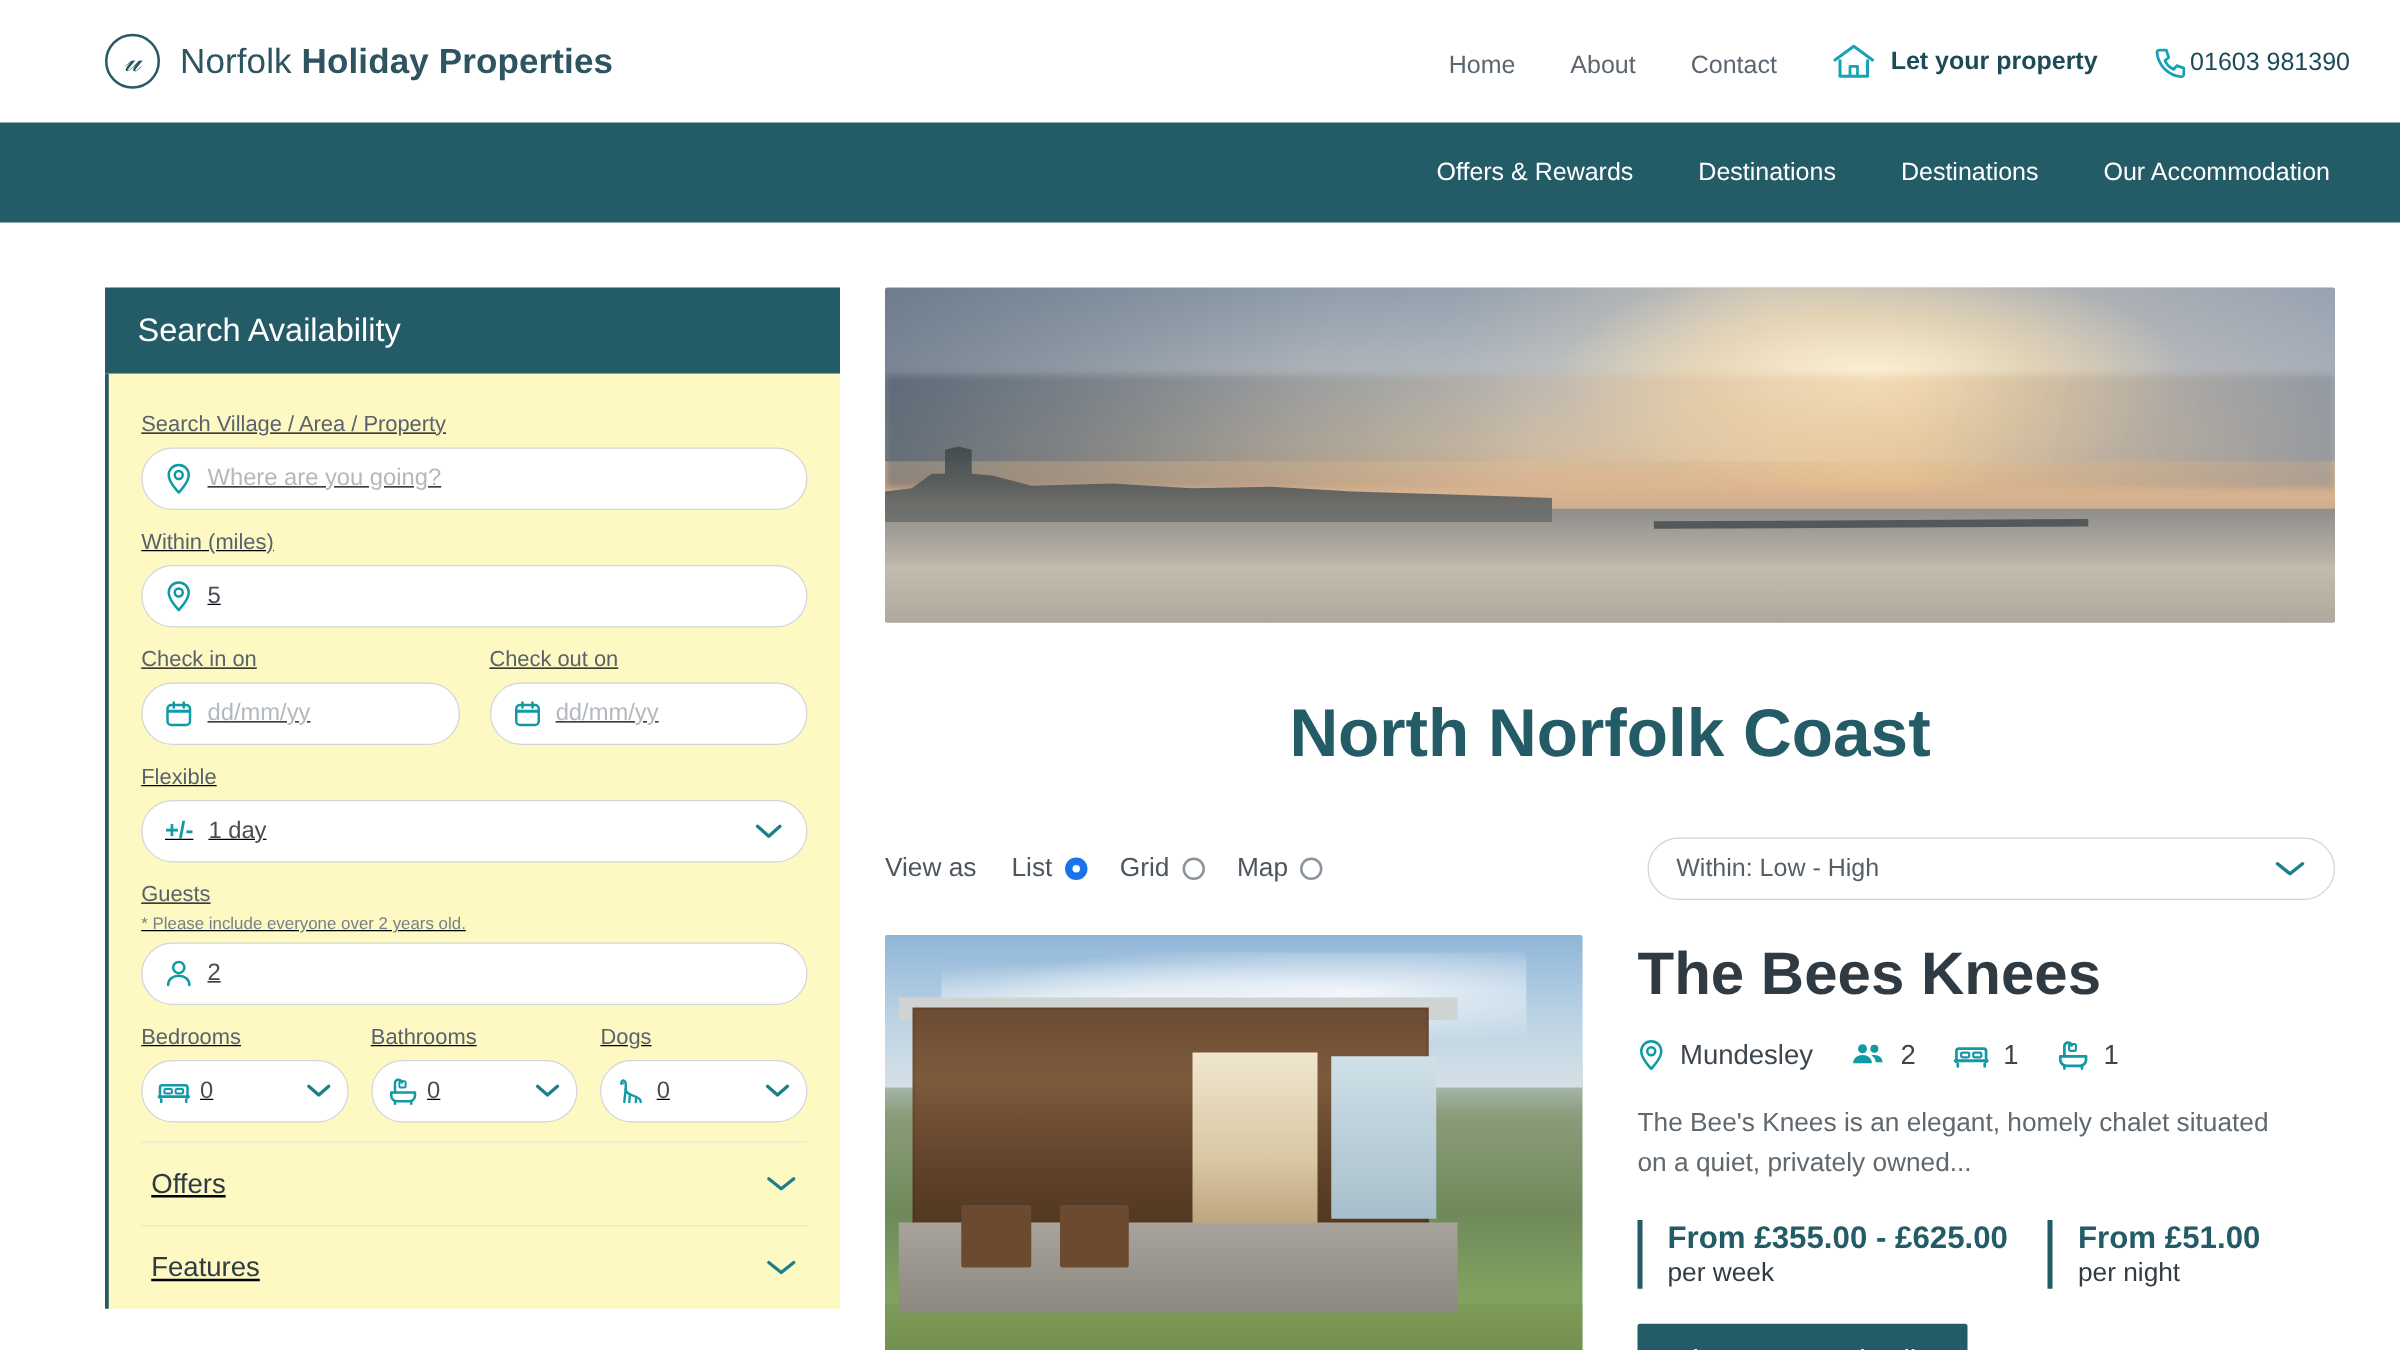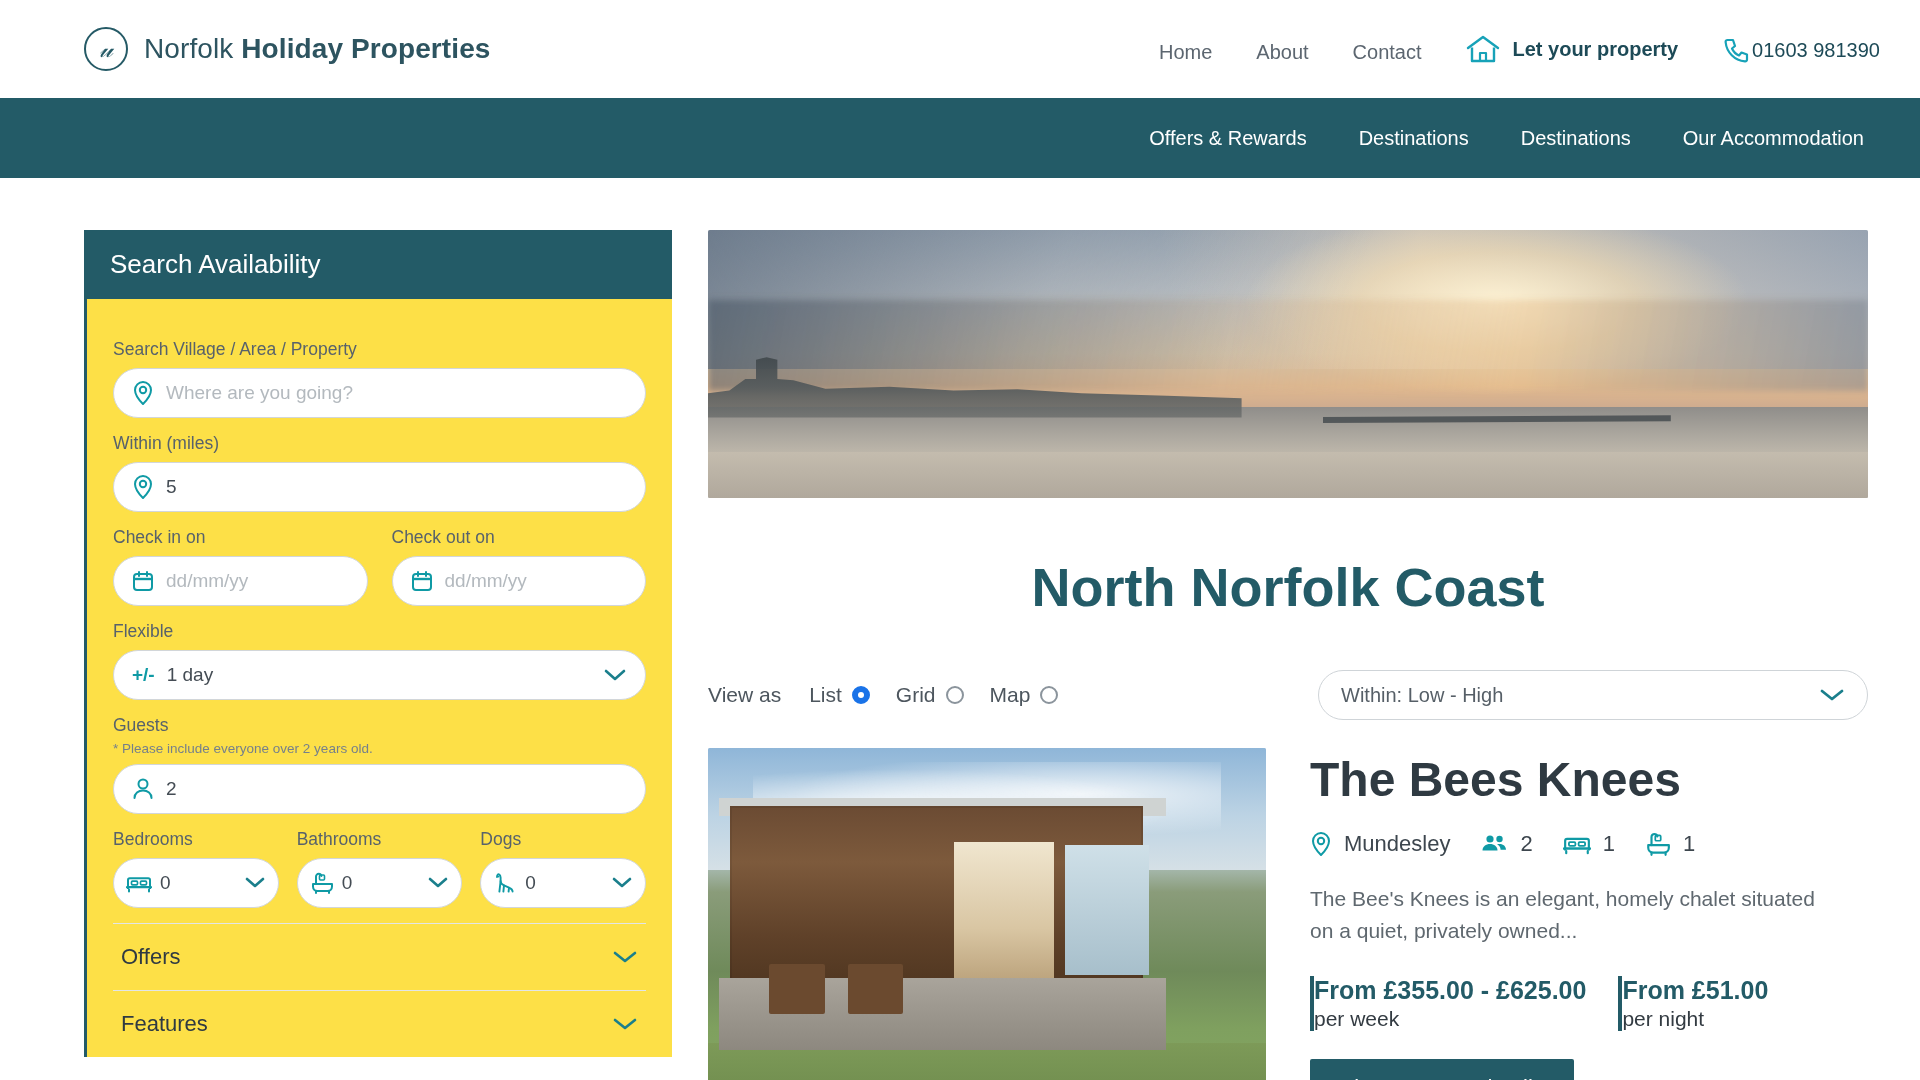--- a/index.html
+++ b/index.html
@@ -62,22 +62,23 @@
   }
 
   
   .sidebar { width: 588px; flex: none; }
   .panel-head {
     background: #235b67; color: #fff;
     font-size: 26px; padding: 19px 26px;
   }
   .panel-body {
     border-left: 3px solid #235b67;
-    background: #fde047;
-    padding: 40px 26px 0 26px;
+    background: #fef9c3;
+    padding: 30px 26px 0 26px;
+    text-decoration: underline;
   }
   .field { margin-bottom: 15px; }
   .flabel { font-size: 17.5px; color: #58626b; margin-bottom: 8px; }
   .fnote { font-size: 13.5px; color: #76808a; margin: -3px 0 8px 0; }
   .control {
     height: 50px; border: 1px solid #d2d6d9; border-radius: 26px;
     display: flex; align-items: center; gap: 12px;
     padding: 0 18px; background: #fff;
   }
   .control .val { font-size: 19px; color: #444c54; }
@@ -217,21 +218,21 @@
   }
   .card-photo .chairA { left:11%; }
   .card-photo .chairB { left:25%; }
 
   .card-info { flex: 1; min-width: 0; padding-top: 4px; }
   .prop-title { font-size: 48px; color: #2f3a42; font-weight: 700; margin-bottom: 24px; }
   .meta-row { display: flex; align-items: center; gap: 30px; margin-bottom: 26px; }
   .meta { display: flex; align-items: center; gap: 12px; font-size: 22px; color: #3d464e; }
   .prop-desc { font-size: 21px; line-height: 1.5; color: #5f686f; margin-bottom: 30px; max-width: 530px; }
   .price-row { display: flex; gap: 32px; margin-bottom: 28px; }
-  .price-block { border-left: 4px solid #235b67; padding-left: 0; }
+  .price-block { border-left: 4px solid #235b67; padding-left: 20px; }
   .price-main { font-size: 25px; color: #235b67; font-weight: 700; white-space: nowrap; }
   .price-sub { font-size: 21px; color: #333b42; margin-top: 2px; }
   .btn-view {
     display: inline-block; background: #235b67; color: #fff;
     font-size: 22px; padding: 16px 30px; border-radius: 2px;
     white-space: nowrap;
   }
 </style>
 </head>
 <body>

